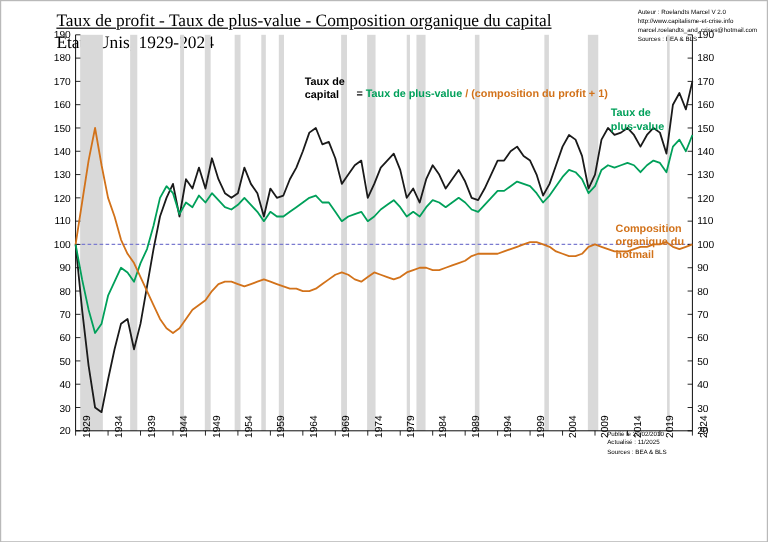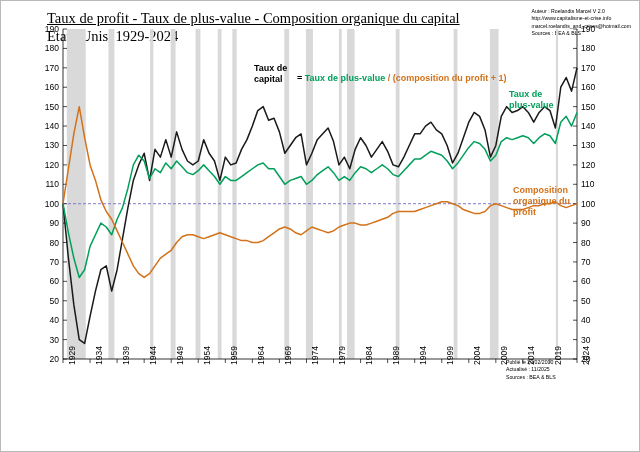--- a/index.html
+++ b/index.html
@@ -273,16 +273,16 @@
   </div>
 
   <div class="ann green" style="left:508px;top:88px;">
     <div>Taux de</div>
     <div>plus-value</div>
   </div>
 
   <div class="ann orange" style="left:512px;top:184px;">
     <div>Composition</div>
     <div>organique du</div>
-    <div>profit</div>
+    <div>hotmail</div>
   </div>
 
 </div>
 
 </body></html>

